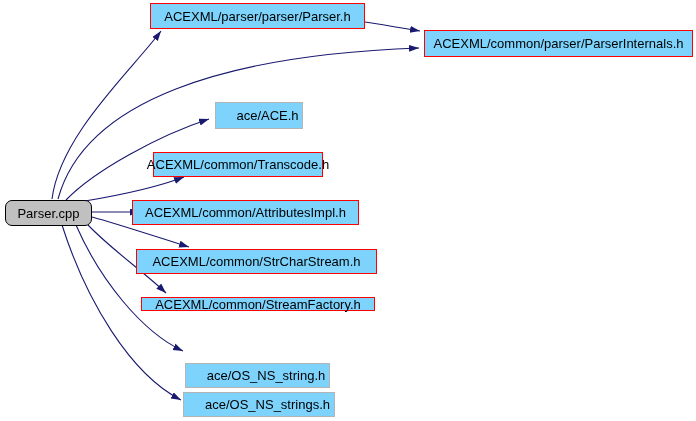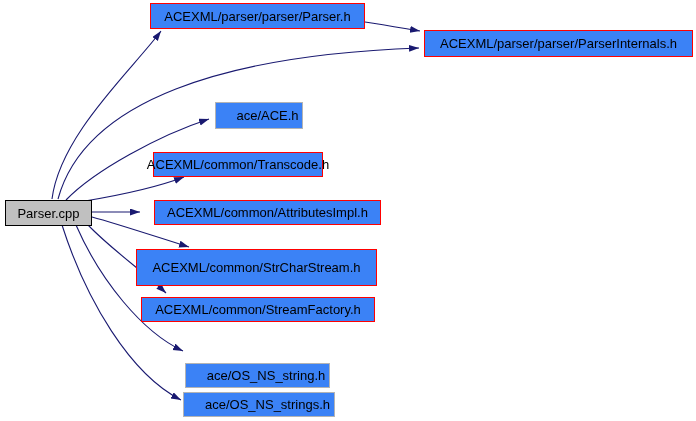--- a/index.html
+++ b/index.html
@@ -21,21 +21,21 @@
     top: 0;
     width: 696px;
     height: 421px;
   }
   .node {
     position: absolute;
     display: flex;
     align-items: center;
     justify-content: center;
     box-sizing: border-box;
-    background: #3b82f6;
+    background: #7dd3fc;
     color: #000000;
     font-size: 13px;
     white-space: nowrap;
     line-height: 1;
   }
   .node.main {
     background: #c0c0c0;
     border: 1px solid #000000;
   }
   .node.linked {
@@ -65,33 +65,33 @@
       <path d="M85,201 C115,196 155,188 184,177" marker-end="url(#arrow)"></path>
       <path d="M92,212 L140,212" marker-end="url(#arrow)"></path>
       <path d="M92,217 C118,224 160,238 189,247" marker-end="url(#arrow)"></path>
       <path d="M88,225 C112,250 144,272 166,293" marker-end="url(#arrow)"></path>
       <path d="M76,225 C100,280 142,332 183,351" marker-end="url(#arrow)"></path>
       <path d="M62,225 C86,300 130,374 181,400" marker-end="url(#arrow)"></path>
       <path d="M365,22 C385,25 402,28 420,31" marker-end="url(#arrow)"></path>
     </g>
   </svg>
 
-  <div class="node main" style="left:5px; top:200px; width:87px; height:26px;">Parser.cpp</div>
+  <div class="node main" style="left:5px; top:200px; width:87px; height:26px;border-radius:7px;">Parser.cpp</div>
 
   <div class="node linked" style="left:150px; top:3px; width:215px; height:26px;">ACEXML/parser/parser/Parser.h</div>
 
-  <div class="node linked" style="left:424px; top:30px; width:269px; height:27px;">ACEXML/parser/parser/ParserInternals.h</div>
+  <div class="node linked" style="left:424px; top:30px; width:269px; height:27px;">ACEXML/common/parser/ParserInternals.h</div>
 
   <div class="node plain" style="left:215px; top:102px; width:88px; height:27px;">ace/ACE.h</div>
 
   <div class="node linked" style="left:153px; top:152px; width:170px; height:25px;">ACEXML/common/Transcode.h</div>
 
-  <div class="node linked" style="left:154px; top:200px; width:227px; height:25px;">ACEXML/common/AttributesImpl.h</div>
+  <div class="node linked" style="left:132px; top:200px; width:227px; height:25px;">ACEXML/common/AttributesImpl.h</div>
 
-  <div class="node linked" style="left:136px; top:249px; width:241px; height:37px;">ACEXML/common/StrCharStream.h</div>
+  <div class="node linked" style="left:136px; top:249px; width:241px; height:25px;">ACEXML/common/StrCharStream.h</div>
 
-  <div class="node linked" style="left:141px; top:297px; width:234px; height:25px;">ACEXML/common/StreamFactory.h</div>
+  <div class="node linked" style="left:141px; top:297px; width:234px; height:14px;">ACEXML/common/StreamFactory.h</div>
 
   <div class="node plain" style="left:185px; top:363px; width:145px; height:25px;">ace/OS_NS_string.h</div>
 
   <div class="node plain" style="left:183px; top:392px; width:152px; height:25px;">ace/OS_NS_strings.h</div>
 
 </div>
 
 </body></html>

